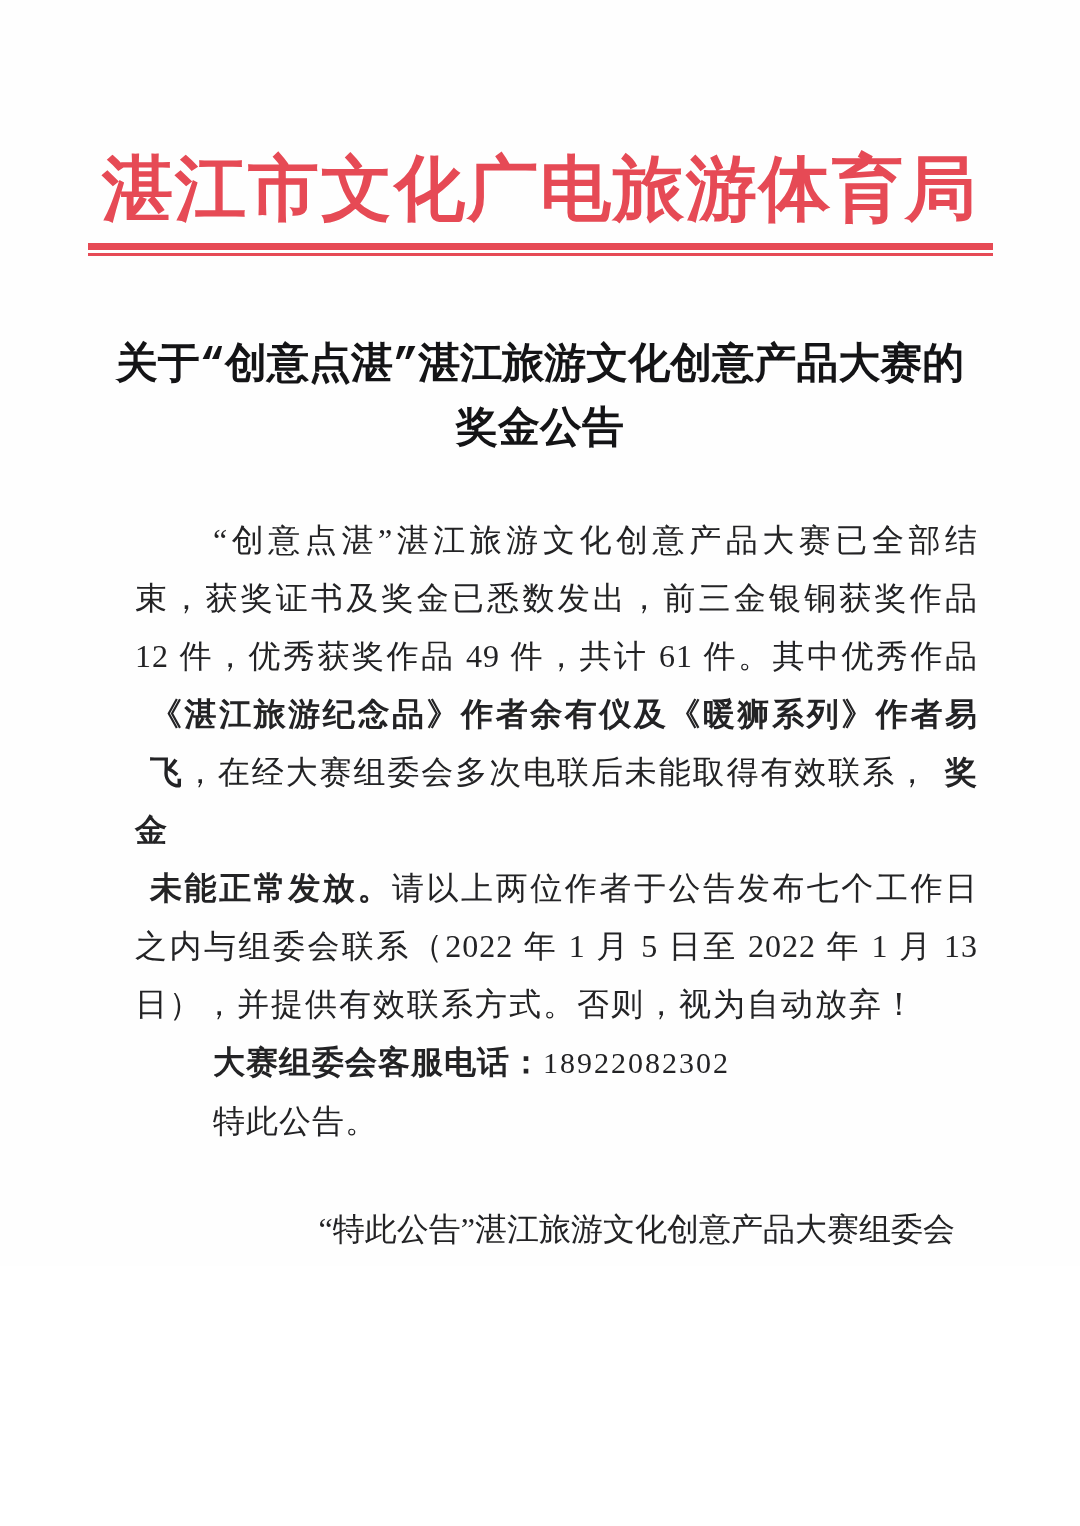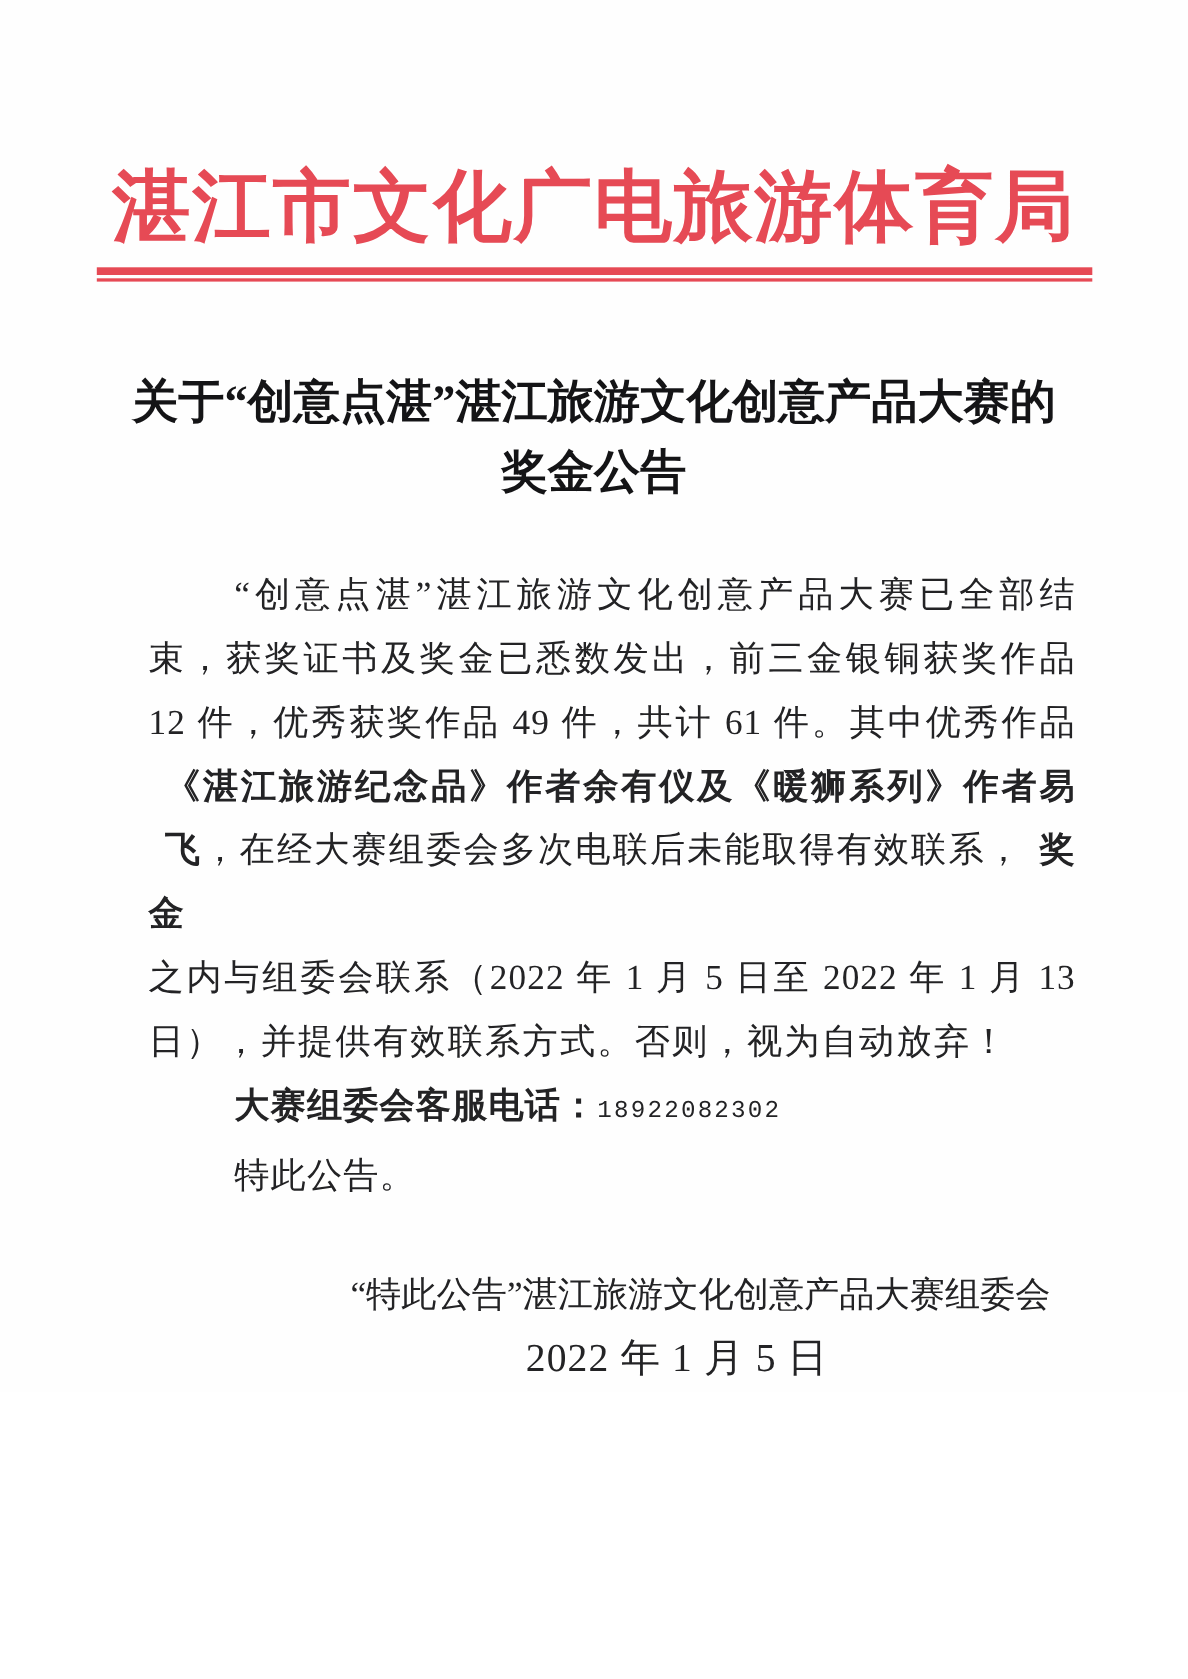--- a/index.html
+++ b/index.html
@@ -34,42 +34,43 @@
   .rule-top .thin{height:3px;background:var(--red);margin-top:3px;}
 
   
   .doc-title{
     margin:78px 55px 0;
     font-size:42px;
     line-height:64px;
     font-weight:bold;
     text-align:center;
     color:var(--ink-dark);
+    font-family:Liberation Mono, monospace;
   }
   .doc-title .t-line{display:block;}
 
   
   .body-text{
     margin-top:49px;
     padding:0 102px 0 135px;
     font-size:32px;
     line-height:58px;
     letter-spacing:1px;
   }
   .bl{min-height:58px;}
   .just{text-align:justify;text-align-last:justify;}
   .indent{text-indent:78px;}
   .last{letter-spacing:2px;}
   .b{font-weight:bold;margin-left:15px;}
 
   .contact{padding-left:78px;}
   .contact .label{font-weight:bold;}
   .contact .value{
-    font-family:Liberation Mono, monospace;
-    font-size:22px;
+    font-family:Liberation Serif, serif;
+    font-size:30px;
     letter-spacing:2px;
   }
   .closing{padding-left:78px;}
 
   
   .sign{margin-top:50px;font-size:32px;line-height:58px;}
   .sign-committee{text-align:right;padding-right:125px;}
   .sign-date{
     text-align:right;
     padding-right:327px;
@@ -99,20 +100,21 @@
     <span class="t-line">关于“创意点湛”湛江旅游文化创意产品大赛的</span>
     <span class="t-line">奖金公告</span>
   </h1>
 
   <div class="body-text">
     <div class="bl just indent">“创意点湛”湛江旅游文化创意产品大赛已全部结</div>
     <div class="bl just">束，获奖证书及奖金已悉数发出，前三金银铜获奖作品</div>
     <div class="bl just">12 件，优秀获奖作品 49 件，共计 61 件。其中优秀作品</div>
     <div class="bl just b">《湛江旅游纪念品》作者余有仪及《暖狮系列》作者易</div>
     <div class="bl just"><span class="b">飞</span><span>，在经大赛组委会多次电联后未能取得有效联系，</span><span class="b">奖金</span></div>
+    <div class="bl just"><span class="b">未能正常发放。</span><span>请以上两位作者于公告发布七个工作日</span></div>
     <div class="bl just">之内与组委会联系（2022 年 1 月 5 日至 2022 年 1 月 13</div>
     <div class="bl last">日），并提供有效联系方式。否则，视为自动放弃！</div>
 
     <div class="bl contact"><span class="label">大赛组委会客服电话：</span><span class="value">18922082302</span></div>
     <div class="bl closing">特此公告。</div>
   </div>
 
   <div class="sign">
     <div class="sign-committee">“特此公告”湛江旅游文化创意产品大赛组委会</div>
     <div class="sign-date">2022 年 1 月 5 日</div>

